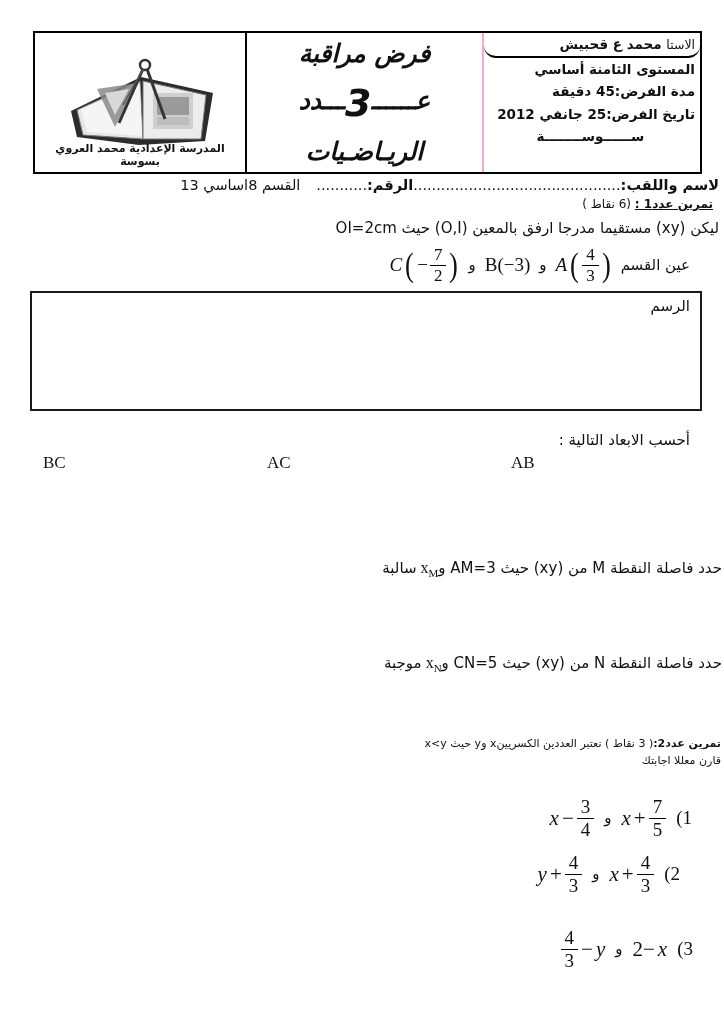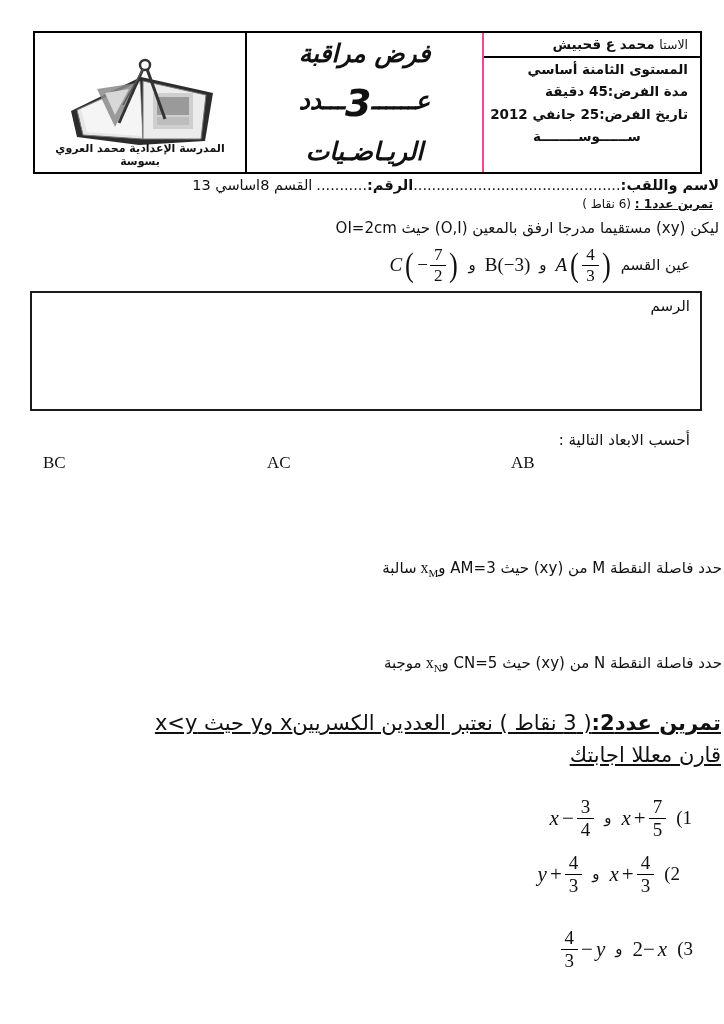--- a/index.html
+++ b/index.html
@@ -13,43 +13,43 @@
   .abs{position:absolute;}
 
   
   .header{
     position:absolute;top:31px;left:33px;width:665px;height:139px;
     border:2px solid #000;display:flex;flex-direction:row-reverse;
     background:#fff;
   }
   .cell{box-sizing:border-box;}
   .cell-info{width:216px;display:flex;flex-direction:column;font-size:13.5px;font-weight:bold;}
-  .cell-info .row{padding:2px 12px 1px 2px;text-align:right;direction:rtl;line-height:1.45;}
+  .cell-info .row{padding:2px 5px 1px 2px;text-align:right;direction:rtl;line-height:1.45;border-radius:12px;}
   .row-teacher{border-bottom:2px solid #000;padding-bottom:3px;}
   .row-teacher .t-label{font-weight:normal;font-size:12.5px;}
   .row-city{text-align:center !important;letter-spacing:1px;}
   .cell-title{
-    width:239px;border-left:2px solid #000;border-right:2px solid #ec4899;
+    width:239px;border-left:2px solid #000;border-right:2px solid #f9a8d4;
     display:flex;flex-direction:column;justify-content:space-between;
     align-items:center;padding:6px 4px;font-weight:bold;font-style:italic;
     font-size:25px;direction:rtl;
   }
   .numline{display:inline-block;direction:rtl;}
   .big3{font-size:38px;font-weight:bold;font-style:italic;vertical-align:-7px;line-height:.8;}
   .cell-logo{flex:1;position:relative;display:flex;flex-direction:column;align-items:center;justify-content:flex-start;padding-top:20px;}
   .logo-caption{
     position:absolute;bottom:4px;left:0;right:0;text-align:center;
     font-size:11px;font-weight:bold;direction:rtl;
   }
 
   
   .student-line{top:177px;right:5px;font-size:14.5px;white-space:nowrap;}
   .student-line b{font-weight:bold;}
   .dots{letter-spacing:1px;}
-  .class-text{margin-right:4px;}
+  .class-text{margin-right:16px;}
 
   .ex1-title{top:197px;right:11px;font-size:12px;white-space:nowrap;}
   .ex1-title .u{text-decoration:underline;font-weight:bold;}
   .intro-line{top:219px;right:5px;font-size:15px;white-space:nowrap;}
 
   .points-line{
     top:242px;right:34px;display:flex;flex-direction:row;direction:rtl;
     align-items:center;gap:9px;height:46px;font-size:15px;
   }
   .math{
@@ -70,21 +70,21 @@
   .draw-label{position:absolute;top:4px;right:10px;font-size:15px;direction:rtl;}
 
   .compute-line{top:431px;right:34px;font-size:15px;}
   .dist{position:absolute;top:453px;font-family:"Liberation Serif",serif;font-size:17px;}
 
   .q-line{font-size:15px;white-space:nowrap;}
   .q-var{font-family:"Liberation Serif",serif;font-size:16px;}
   .q-var sub{font-size:11px;}
   .q-post{margin-right:4px;}
 
-  .ex2-head{top:708px;right:3px;font-size:21px;text-align:right;line-height:1.5;text-decoration:underline;}
+  .ex2-head{top:736px;right:3px;font-size:11px;text-align:right;line-height:1.5;}
   .ex2-head b{font-weight:bold;}
 
   .ex2-item{
     position:absolute;display:flex;direction:rtl;align-items:center;gap:10px;
   }
   .ex2-item .math{font-size:21px;gap:3px;}
   .ex2-item .frac{font-size:19px;}
   .item-label{font-family:"Liberation Serif",serif;font-size:19px;}
   .op{font-style:normal;}
 </style>

